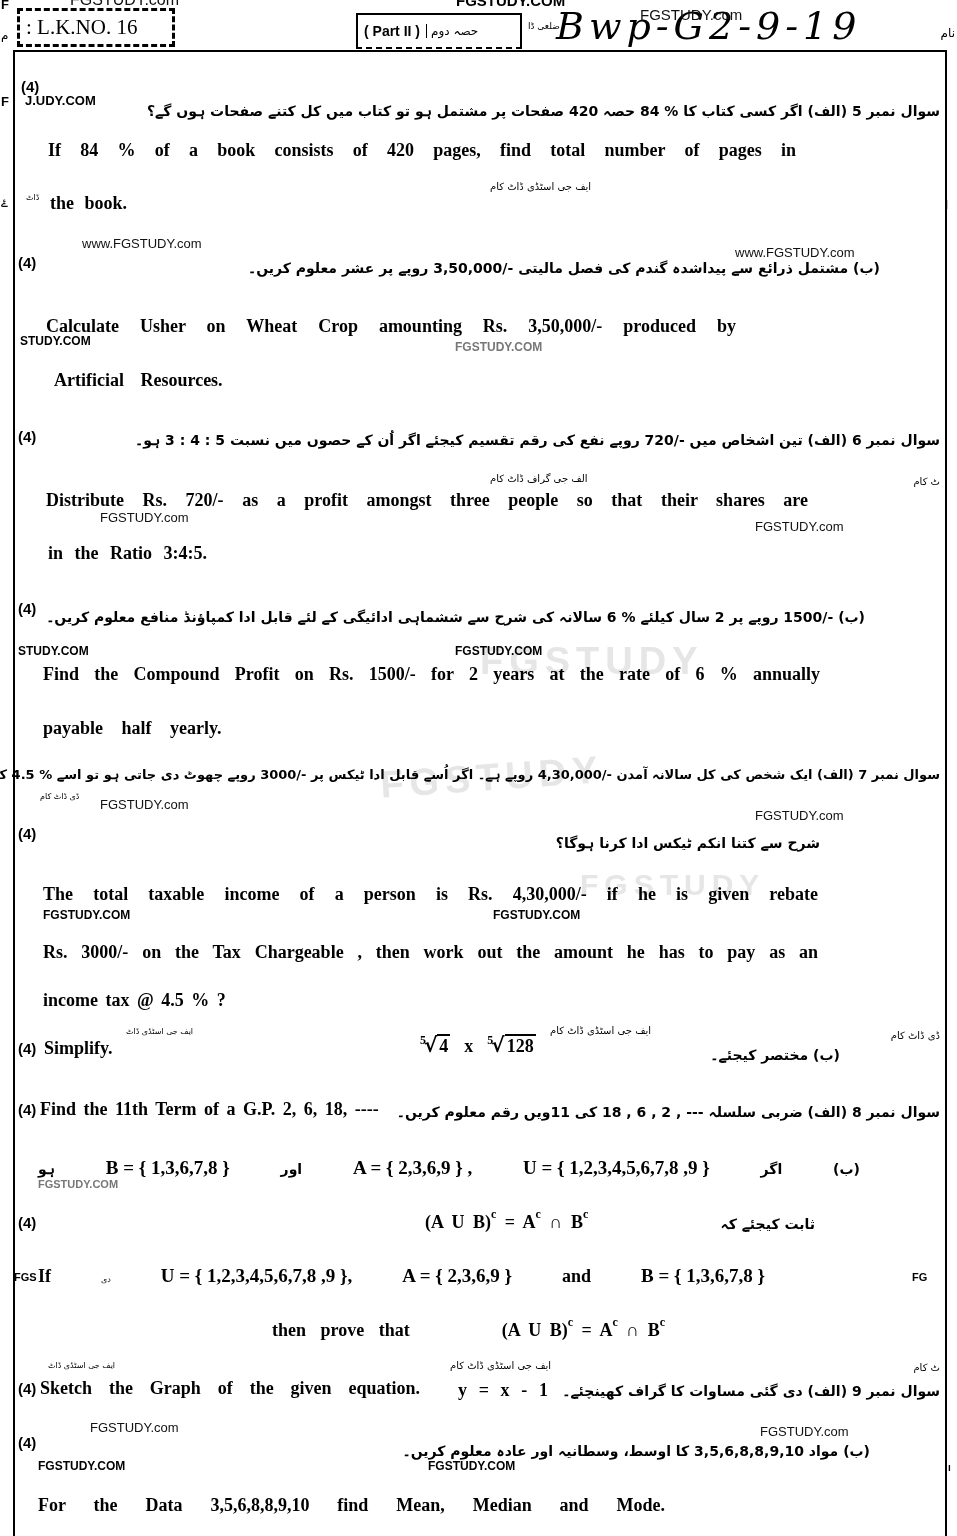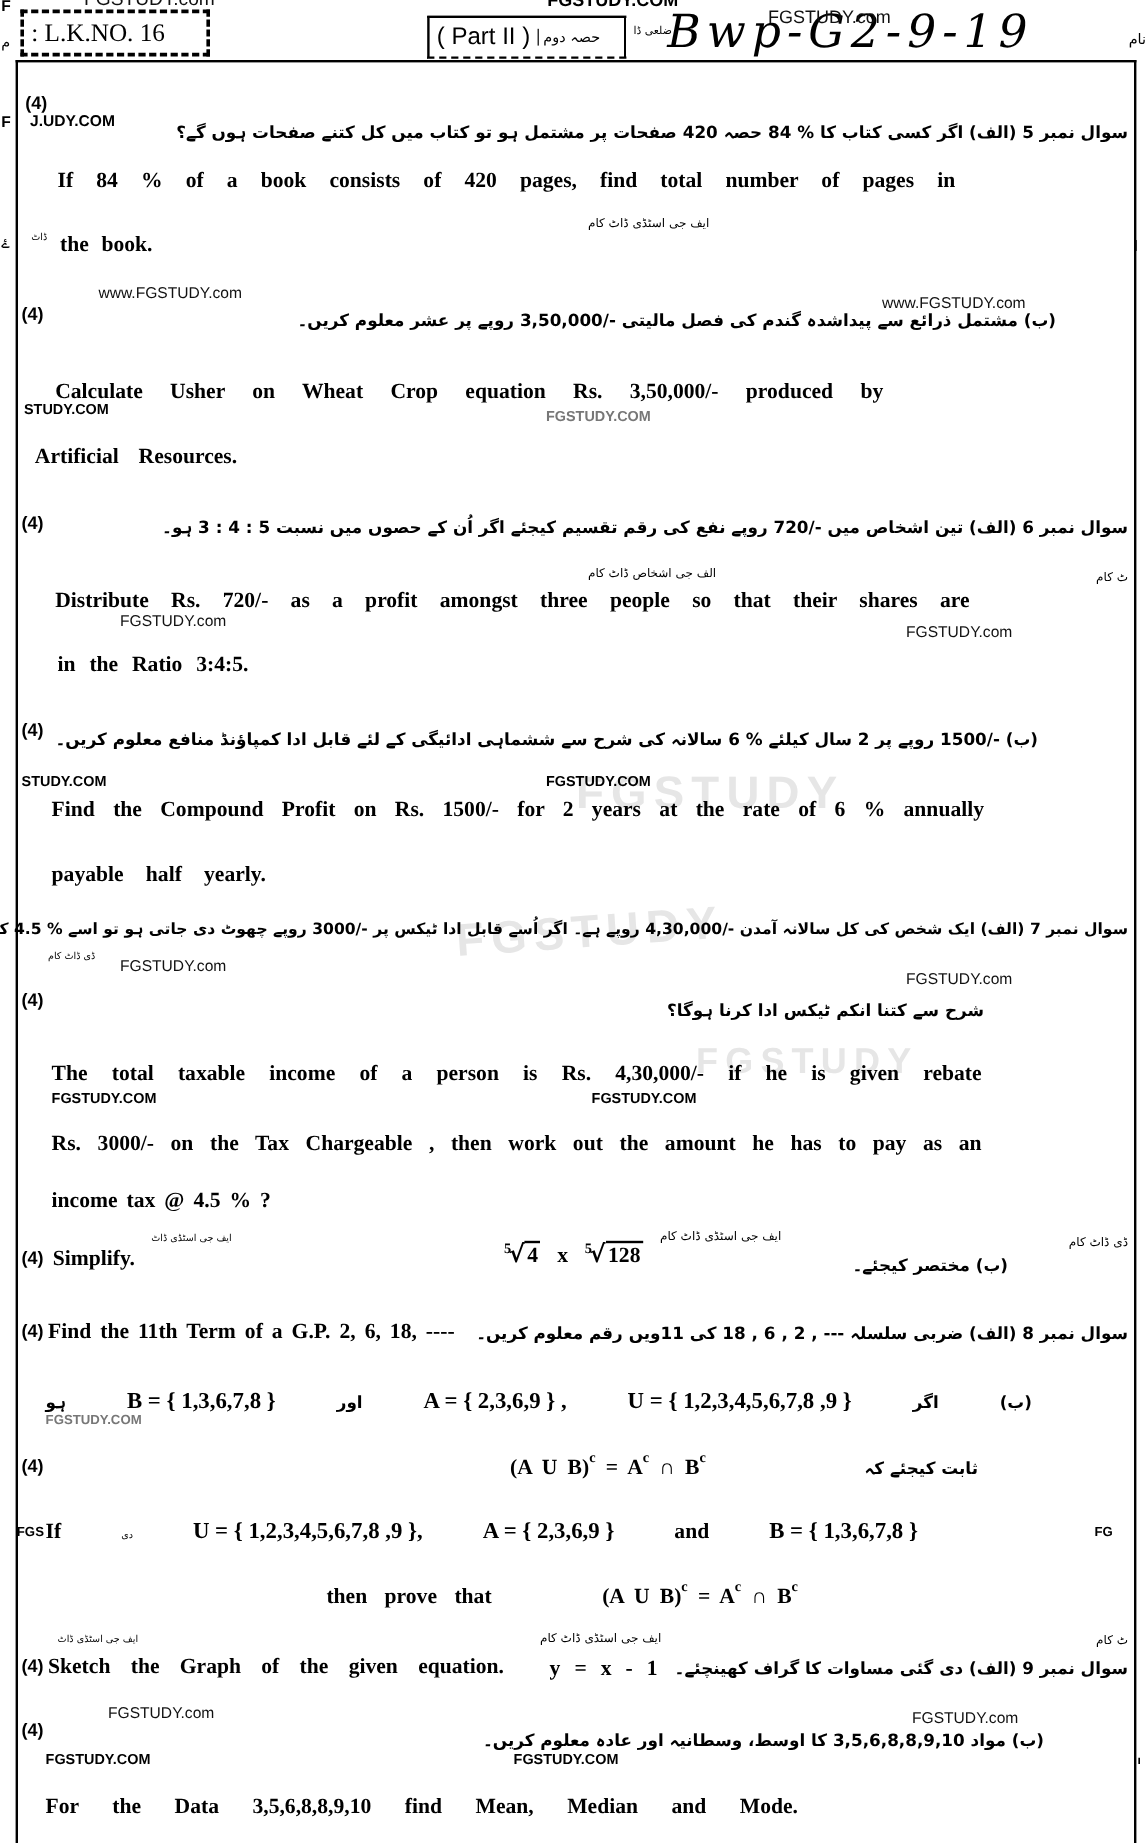--- a/index.html
+++ b/index.html
@@ -14,21 +14,21 @@
   .wmb { font-family:"Liberation Sans", sans-serif; font-weight:bold; font-size:13px; line-height:15px; white-space:nowrap; }
   .wmu { font-family:"DejaVu Sans", sans-serif; font-size:9px; line-height:12px; direction:rtl; white-space:nowrap; }
   .faded { color:#777; }
   .ghost { font-family:"Liberation Sans", sans-serif; font-weight:bold; font-size:38px; color:#e6e6e6; white-space:nowrap; letter-spacing:6px; }
   .frag { font-family:"Liberation Sans", sans-serif; font-weight:bold; font-size:13px; line-height:15px; }
   .fragu { font-family:"DejaVu Sans", sans-serif; font-size:12px; line-height:14px; }
 
   .main-border { left:13px; top:50px; right:10px; bottom:-6px; border:2px solid #000; border-bottom:none; }
   .lk-box { left:17px; top:8px; width:146px; height:33px; border:3px dashed #000; font-family:"Liberation Serif", serif; font-size:21px; line-height:33px; padding-left:6px; box-sizing:content-box; white-space:nowrap; }
   .part-box { left:356px; top:13px; width:166px; height:36px; border:2px solid #000; border-bottom:2px dashed #000; display:flex; align-items:center; padding-left:6px; box-sizing:border-box; gap:6px; background:#fff; }
-  .part-label { font-family:"Liberation Sans", sans-serif; font-weight:normal; font-size:20px; white-space:nowrap; }
+  .part-label { font-family:"Liberation Sans", sans-serif; font-weight:bold; font-size:14px; white-space:nowrap; }
   .part-urdu { font-family:"DejaVu Sans", sans-serif; font-size:12px; direction:rtl; border-left:1px solid #000; padding-left:4px; }
   .hand { font-family:"DejaVu Serif", serif; font-style:italic; font-size:38px; line-height:48px; letter-spacing:5px; white-space:nowrap; font-weight:normal; }
 
   .row-flex { display:flex; justify-content:space-between; align-items:baseline; white-space:nowrap; }
   .row-flex .en { position:static; }
   .row-flex .ur { position:static; }
   sup.c { font-size:12px; vertical-align:10px; line-height:0; }
   .root { display:inline-flex; align-items:flex-end; }
   .root .idx { font-size:12px; line-height:12px; align-self:flex-start; margin-right:-2px; }
   .root .rsign { font-family:"DejaVu Sans", sans-serif; font-size:20px; line-height:22px; }
@@ -67,28 +67,28 @@
 <span class="a fragu" style="left:1px; top:196px;">ۓ</span>
 <span class="a wmu" style="left:26px; top:192px; font-size:8px;">ڈاٹ</span>
 <div class="a en" style="left:50px; top:193px; word-spacing:6px;">the book.</div>
 <span class="a wmu" style="left:490px; top:181px; font-size:10px;">ایف جی اسٹڈی ڈاٹ کام</span>
 <span class="a fragu" style="left:945px; top:198px;">ا</span>
 <span class="a wm" style="left:82px; top:236px;">www.FGSTUDY.com</span>
 
 <span class="a mk" style="left:18px; top:254px;">(4)</span>
 <span class="a wm" style="left:735px; top:245px;">www.FGSTUDY.com</span>
 <div class="a ur" style="right:77px; top:257px;">(ب) مشتمل ذرائع سے پیداشدہ گندم کی فصل مالیتی -/3,50,000 روپے پر عشر معلوم کریں۔</div>
-<div class="a en j" style="left:46px; top:316px; width:690px;">Calculate Usher on Wheat Crop equation Rs. 3,50,000/- produced by</div>
+<div class="a en j" style="left:46px; top:316px; width:690px;">Calculate Usher on Wheat Crop amounting Rs. 3,50,000/- produced by</div>
 <span class="a wmb" style="left:20px; top:334px; font-size:12px;">STUDY.COM</span>
 <span class="a wmb faded" style="left:455px; top:340px; font-size:12px;">FGSTUDY.COM</span>
-<div class="a en" style="left:29px; top:370px; word-spacing:12px;">Artificial Resources.</div>
+<div class="a en" style="left:54px; top:370px; word-spacing:12px;">Artificial Resources.</div>
 
 <span class="a mk" style="left:18px; top:428px;">(4)</span>
 <div class="a ur" style="right:17px; top:429px;">سوال نمبر 6 (الف) تین اشخاص میں -/720 روپے نفع کی رقم تقسیم کیجئے اگر اُن کے حصوں میں نسبت 5 : 4 : 3 ہو۔</div>
-<span class="a wmu" style="left:490px; top:473px; font-size:10px;">الف جی اشخاص ڈاٹ کام</span>
+<span class="a wmu" style="left:490px; top:473px; font-size:10px;">الف جی گراف ڈاٹ کام</span>
 <span class="a wmu" style="right:17px; top:476px; font-size:10px;">ٹ کام</span>
 <div class="a en j" style="left:46px; top:490px; width:762px;">Distribute Rs. 720/- as a profit amongst three people so that their shares are</div>
 <span class="a wm" style="left:100px; top:510px;">FGSTUDY.com</span>
 <span class="a wm" style="left:755px; top:519px;">FGSTUDY.com</span>
 <div class="a en" style="left:48px; top:543px; word-spacing:7px;">in the Ratio 3:4:5.</div>
 
 <span class="a mk" style="left:18px; top:600px;">(4)</span>
 <div class="a ur" style="right:92px; top:606px;">(ب) -/1500 روپے پر 2 سال کیلئے % 6 سالانہ کی شرح سے ششماہی ادائیگی کے لئے قابل ادا کمپاؤنڈ منافع معلوم کریں۔</div>
 <span class="a wmb" style="left:18px; top:644px; font-size:12px;">STUDY.COM</span>
 <span class="a wmb" style="left:455px; top:644px; font-size:12px;">FGSTUDY.COM</span>

